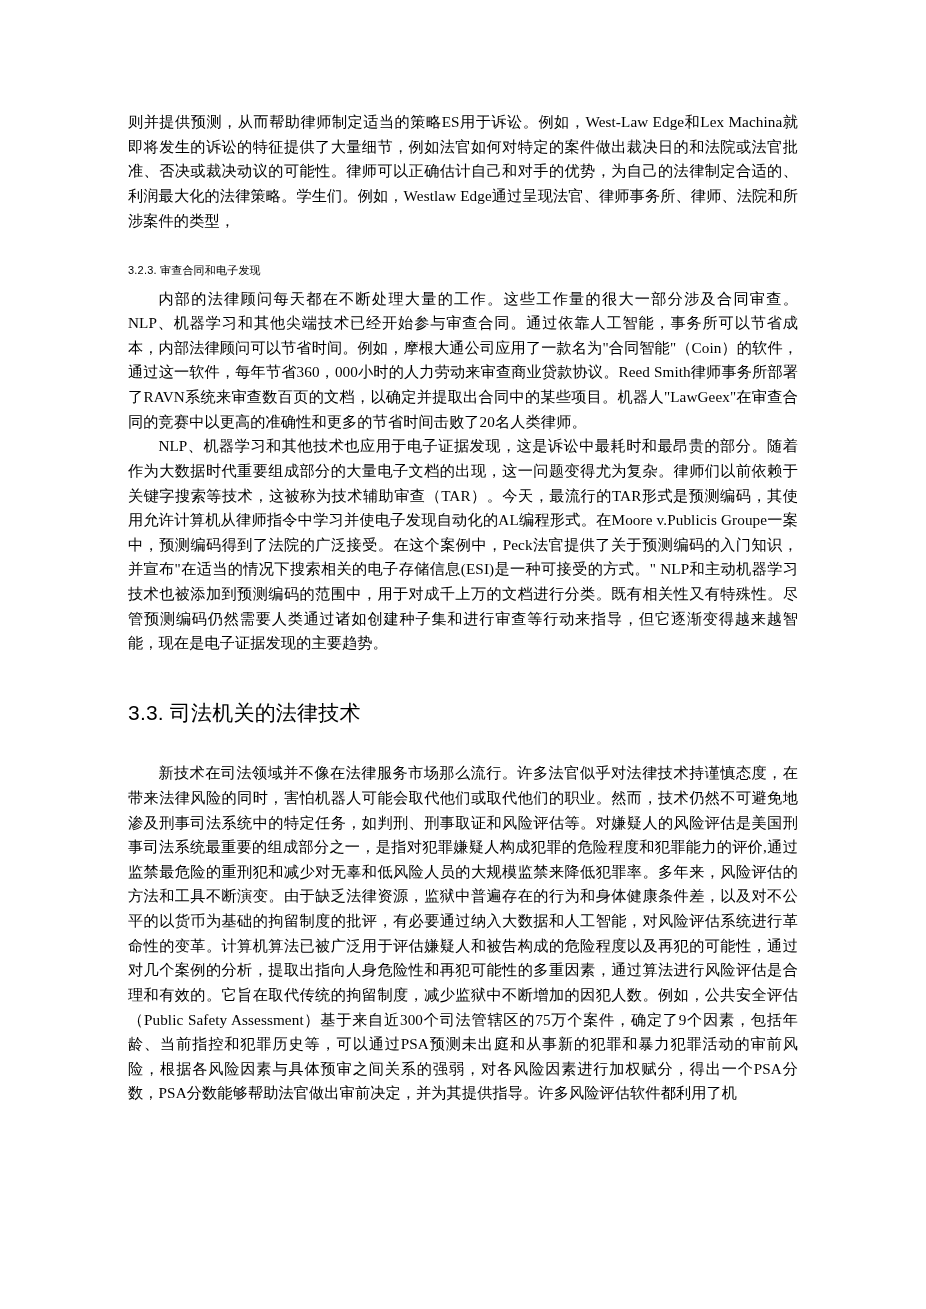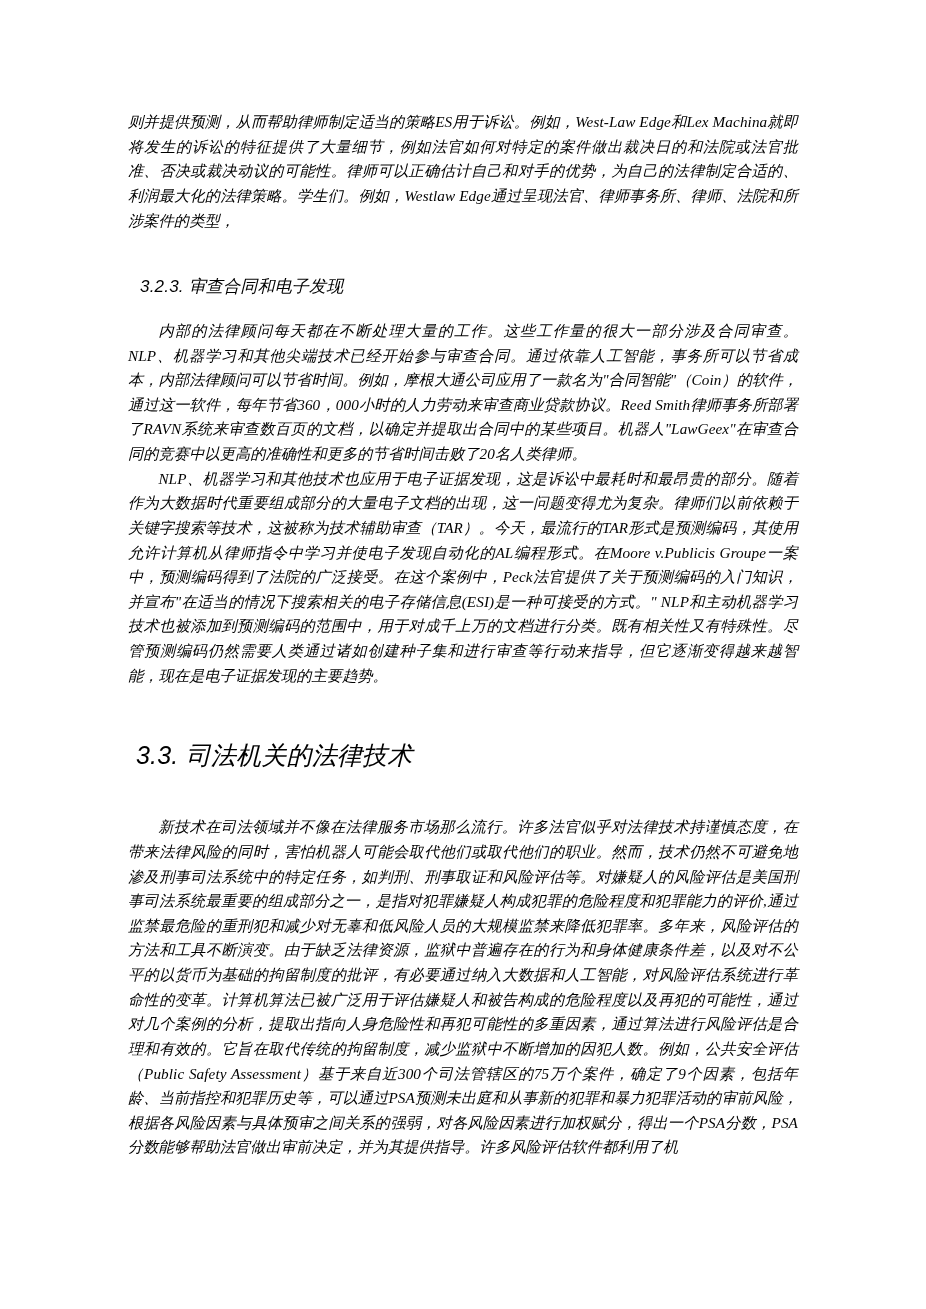--- a/index.html
+++ b/index.html
@@ -13,48 +13,47 @@
     font-family: "Liberation Serif", "DejaVu Serif", serif;
     color: #000000;
   }
   .page {
     position: relative;
     width: 926px;
     height: 1001px;
     box-sizing: border-box;
     padding: 110px 100px 40px 128px;
     background: #ffffff;
-    font-style: italic;
   }
   .doc-body {
     width: 670px;
   }
   p.para {
     margin: 0;
     font-size: 15.2px;
     line-height: 1.62;
     text-align: justify;
     text-justify: inter-ideograph;
     letter-spacing: 0.1px;
   }
   p.indent {
     text-indent: 2em;
   }
   h3.heading-3 {
-    margin: 12px;
+    margin: 0;
     font-family: "Liberation Sans", "DejaVu Sans", sans-serif;
-    font-size: 17px;
+    font-size: 11px;
     font-weight: normal;
     line-height: 1.4;
     letter-spacing: 0.2px;
   }
   h2.heading-2 {
-    margin: 8px;
+    margin: 0;
     font-family: "Liberation Sans", "DejaVu Sans", sans-serif;
-    font-size: 25px;
+    font-size: 21px;
     font-weight: normal;
     line-height: 1.4;
     letter-spacing: 0.2px;
   }
   .sec-gap-before-h3 { height: 30px; }
   .sec-gap-after-h3 { height: 8px; }
   .sec-gap-before-h2 { height: 42px; }
   .sec-gap-after-h2 { height: 26px; }
 </style>
 </head>

